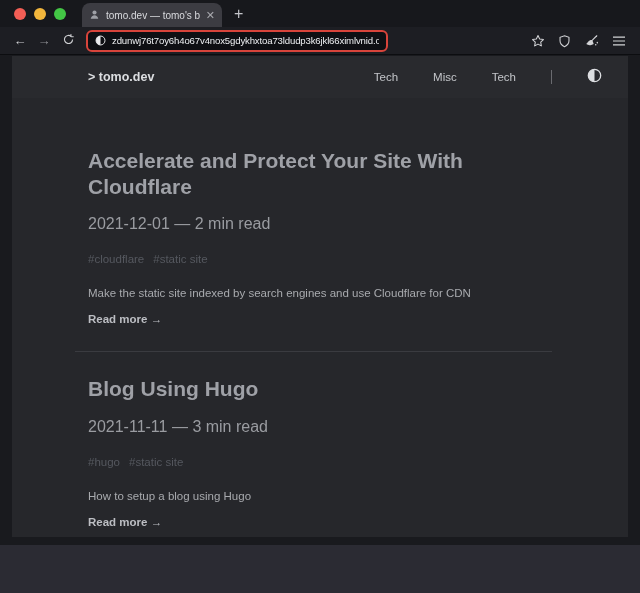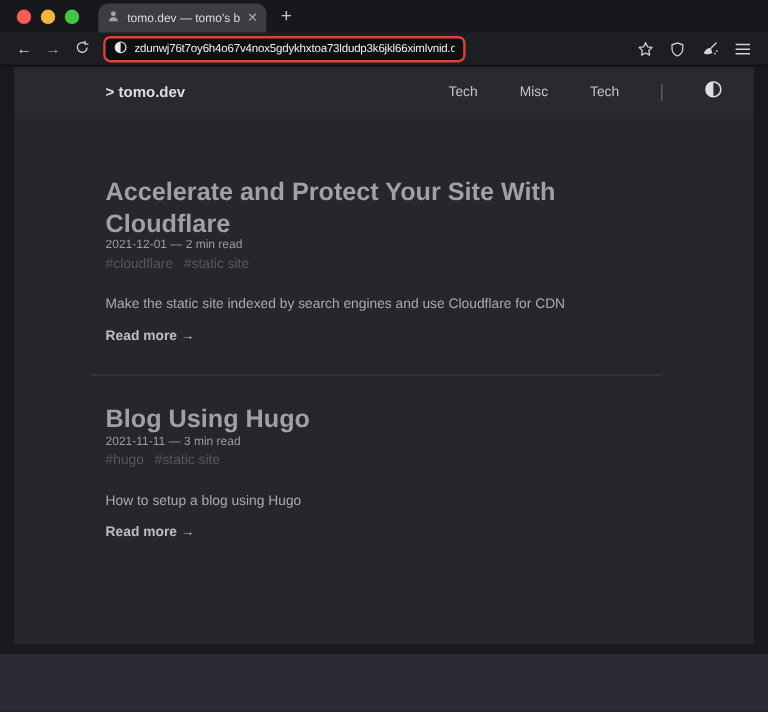--- a/index.html
+++ b/index.html
@@ -78,22 +78,22 @@
   .logo { font-size: 12.5px; font-weight: bold; color: #dcdee1; }
   .sitenav { margin-left: auto; display: flex; align-items: center; gap: 35px; }
   .sitenav .nav-link { font-size: 11.5px; color: #c3c5c9; }
   .nav-divider { width: 1px; height: 14px; background: #6a6b70; }
   .main { padding: 0 40px 0 76px; }
   .post-title {
     font-size: 21px; font-weight: bold; line-height: 1.22;
     color: #9fa1a7; max-width: 430px;
   }
   .post1 .post-title { margin-top: 50px; }
-  .post-meta { font-size: 10px; color: #9a9ca1; }
-  .post-tags { margin-top: 4px; font-size: 11.5px; color: #55585f; display: flex; gap: 9px; }
+  .post-meta { margin-top: 16px; font-size: 16px; color: #9a9ca1; }
+  .post-tags { margin-top: 20px; font-size: 11.5px; color: #55585f; display: flex; gap: 9px; }
   .post-summary { margin-top: 22px; font-size: 11.5px; color: #a8aaae; }
   .read-more { margin-top: 14px; font-size: 11.5px; font-weight: bold; color: #bcbec3; }
   .post-divider {
     border: 0; border-top: 1px solid #3a3b40;
     margin: 26px 36px 0 -13px;
   }
   .post2 .post-title { margin-top: 24px; }
 </style>
 </head>
 <body>

